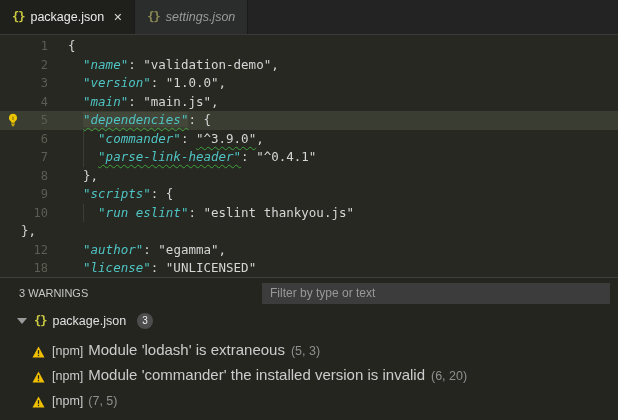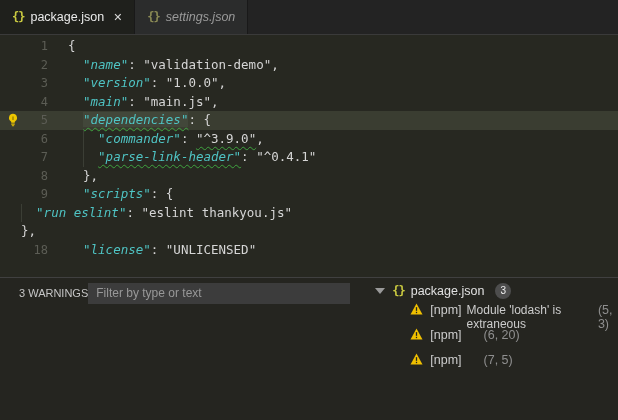--- a/index.html
+++ b/index.html
@@ -43,42 +43,42 @@
   .code{padding-left:6px;}
   .tok.t-key{color:var(--key);font-style:italic;}
   .tok.t-str{color:var(--str);}
   .tok.t-punc{color:var(--punc);}
   .tok.sq{text-decoration:underline wavy var(--squiggle);
           text-decoration-thickness:1px;text-underline-offset:3px;}
   .tok.hl{background:#42473a;}
 
   
   .panel{flex:1;background:var(--panel-bg);border-top:1px solid var(--divider);
-         display:flex;flex-direction:row;}
+         display:flex;flex-direction:column;}
   .panel-header{height:30px;flex:none;display:flex;align-items:center;
                 justify-content:space-between;padding:0 8px 0 19px;}
   .warn-count{font-size:11px;color:#c5c5c5;}
-  .filter-input{width:262px;height:21px;background:var(--filter-bg);border:none;
+  .filter-input{width:348px;height:21px;background:var(--filter-bg);border:none;
                 outline:none;color:#fdba74;font-size:12px;padding:0 8px;
                 font-family:"Liberation Sans",sans-serif;}
   .filter-input::placeholder{color:#989898;}
   .tree{flex:1;overflow:hidden;}
   .file-row{height:25px;display:flex;align-items:center;padding-left:17px;cursor:pointer;}
   .twistie{width:0;height:0;border-left:5px solid transparent;
            border-right:5px solid transparent;border-top:6px solid #9a9a9a;
            margin-right:7px;}
   .file-label{font-size:12.5px;color:#e0e0e0;}
   .badge{margin-left:11px;min-width:16px;height:16px;border-radius:9px;
          background:var(--badge-bg);color:#efefef;font-size:10px;display:flex;
          align-items:center;justify-content:center;padding:0 4px;}
-  .prob-row{height:25px;display:flex;align-items:flex-start;padding-left:52px;cursor:pointer;}
+  .prob-row{height:25px;display:flex;align-items:flex-end;padding-left:32px;cursor:pointer;}
   .warn-svg{width:13px;height:12px;margin-right:7px;flex:none;}
   .prob-src{font-size:12.5px;color:#cccccc;margin-right:5px;}
-  .prob-msg{font-size:12px;color:#cccccc;margin-right:6px;}
-  .prob-pos{font-size:12.5px;color:#8f8f8f;margin-left:17px;}
+  .prob-msg{font-size:15px;color:#cccccc;margin-right:6px;}
+  .prob-pos{font-size:12.5px;color:#8f8f8f;}
 </style>
 </head>
 <body>
 
 <div class="app">
 
   <div class="tabbar">
     <div class="tab active">
       <span class="json-glyph">{}</span>
       <span class="tab-label">package.json</span>
@@ -99,22 +99,23 @@
         <div class="line current"><div class="gutter"><svg class="bulb" viewBox="0 0 16 16">
               <path fill="#edc600" d="M8 1a4.6 4.6 0 0 0-2.6 8.4c.4.3.6.6.6 1v.8h4v-.8c0-.4.2-.7.6-1A4.6 4.6 0 0 0 8 1z"></path>
               <rect x="6" y="12" width="4" height="1.4" fill="#edc600"></rect>
               <rect x="6.7" y="14" width="2.6" height="1.1" fill="#edc600"></rect>
               <rect x="7.5" y="4" width="1" height="4" fill="#6b5900"></rect>
             </svg><span class="num">5</span></div><div class="code"><span class="indent" style="width: 2ch;"></span><span class="tok t-key sq hl">"dependencies"</span><span class="tok t-punc">: {</span></div></div>
         <div class="line"><div class="gutter"><span class="num">6</span></div><div class="code"><span class="guide"></span><span class="indent" style="width: 4ch;"></span><span class="tok t-key">"commander"</span><span class="tok t-punc">: </span><span class="tok t-str sq">"^3.9.0"</span><span class="tok t-punc">,</span></div></div>
         <div class="line"><div class="gutter"><span class="num">7</span></div><div class="code"><span class="guide"></span><span class="indent" style="width: 4ch;"></span><span class="tok t-key sq">"parse-link-header"</span><span class="tok t-punc">: </span><span class="tok t-str">"^0.4.1"</span></div></div>
         <div class="line"><div class="gutter"><span class="num">8</span></div><div class="code"><span class="indent" style="width: 2ch;"></span><span class="tok t-punc">},</span></div></div>
         <div class="line"><div class="gutter"><span class="num">9</span></div><div class="code"><span class="indent" style="width: 2ch;"></span><span class="tok t-key">"scripts"</span><span class="tok t-punc">: {</span></div></div>
-        <div class="line"><div class="code"><span class="guide"></span><span class="indent" style="width: 4ch;"></span><span class="tok t-key">"run eslint"</span><span class="tok t-punc">: </span><span class="tok t-str">"eslint thankyou.js"</span></div></div>
+        <div class="line"><div class="gutter"><span class="num">10</span></div><div class="code"><span class="guide"></span><span class="indent" style="width: 4ch;"></span><span class="tok t-key">"run eslint"</span><span class="tok t-punc">: </span><span class="tok t-str">"eslint thankyou.js"</span></div></div>
         <div class="line"><div class="code"><span class="indent" style="width: 2ch;"></span><span class="tok t-punc">},</span></div></div>
+        <div class="line"><div class="gutter"><span class="num">12</span></div><div class="code"><span class="indent" style="width: 2ch;"></span><span class="tok t-key">"author"</span><span class="tok t-punc">: </span><span class="tok t-str">"egamma"</span><span class="tok t-punc">,</span></div></div>
         <div class="line"><div class="gutter"><span class="num">18</span></div><div class="code"><span class="indent" style="width: 2ch;"></span><span class="tok t-key">"license"</span><span class="tok t-punc">: </span><span class="tok t-str">"UNLICENSED"</span></div></div>
       </div>
   </div>
 
   <div class="panel">
     <div class="panel-header">
       <span class="warn-count">3 WARNINGS</span>
       <input class="filter-input" placeholder="Filter by type or text" style="">
     </div>
     <div class="tree">
@@ -135,20 +136,21 @@
             <span class="prob-msg">Module 'lodash' is extraneous</span>
             <span class="prob-pos">(5, 3)</span>
           </div>
           <div class="prob-row">
             <svg class="warn-svg" viewBox="0 0 16 15">
               <path d="M8 0.5 L15.5 14.5 H0.5 Z" fill="#f0c000"></path>
               <rect x="7.2" y="5.2" width="1.6" height="4.6" fill="#23231f"></rect>
               <rect x="7.2" y="11" width="1.6" height="1.7" fill="#23231f"></rect>
             </svg>
             <span class="prob-src">[npm]</span>
+            <span class="prob-msg">Module 'commander' the installed version is invalid</span>
             <span class="prob-pos">(6, 20)</span>
           </div>
           <div class="prob-row">
             <svg class="warn-svg" viewBox="0 0 16 15">
               <path d="M8 0.5 L15.5 14.5 H0.5 Z" fill="#f0c000"></path>
               <rect x="7.2" y="5.2" width="1.6" height="4.6" fill="#23231f"></rect>
               <rect x="7.2" y="11" width="1.6" height="1.7" fill="#23231f"></rect>
             </svg>
             <span class="prob-src">[npm]</span>
             <span class="prob-pos">(7, 5)</span>

